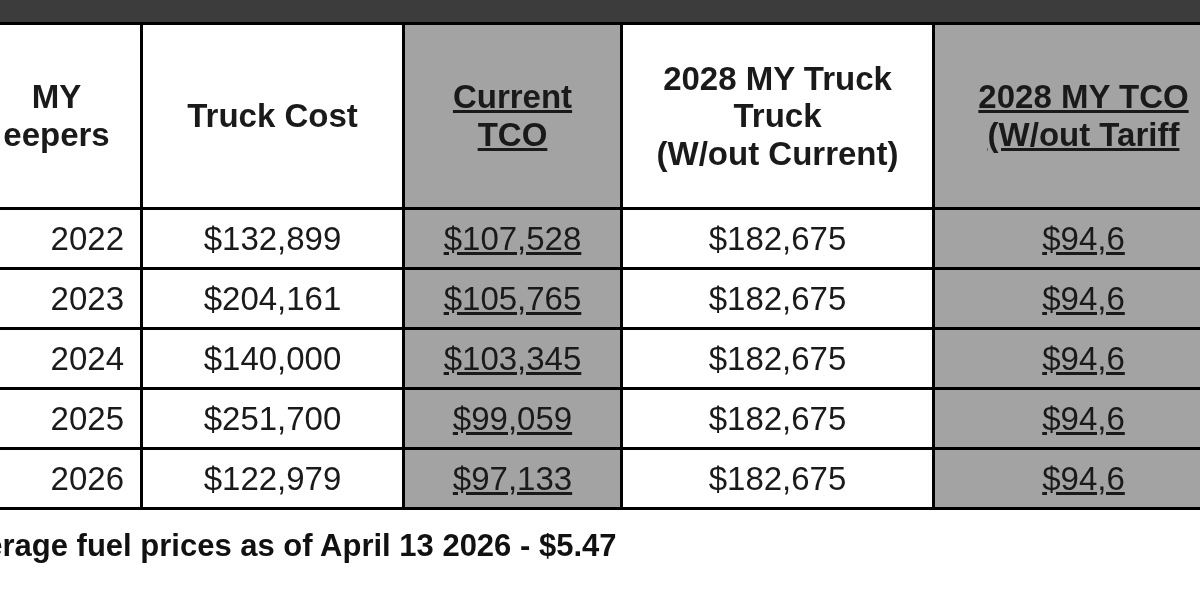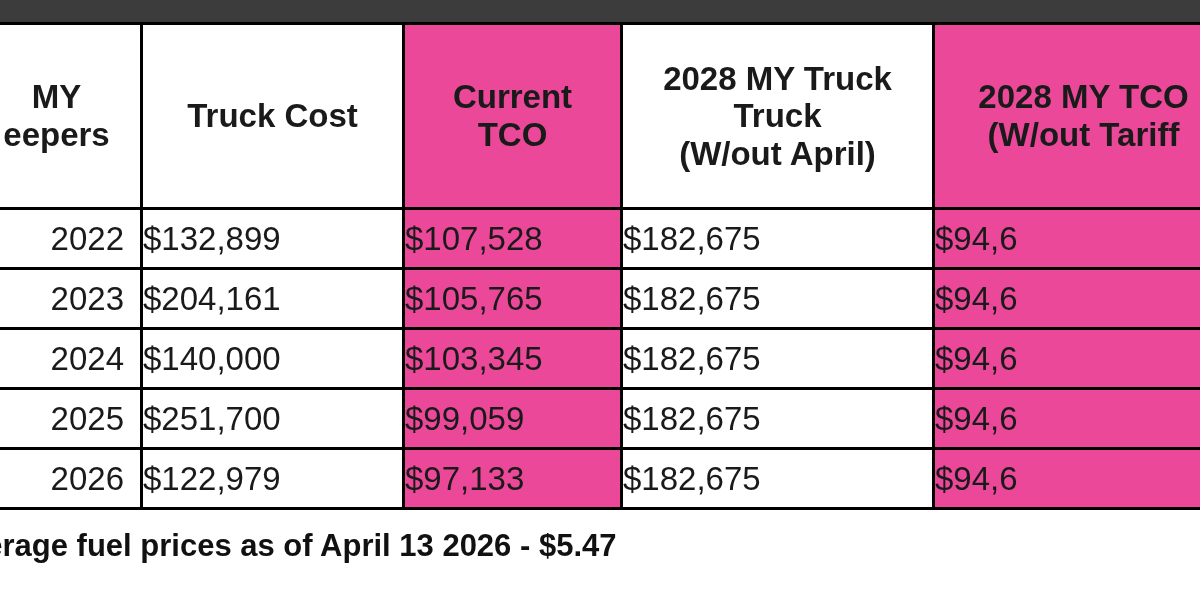--- a/index.html
+++ b/index.html
@@ -55,27 +55,28 @@
   thead th {
     height: 182px;
     font-weight: bold;
     font-size: 33px;
     line-height: 1.14;
     text-align: center;
     padding: 4px 10px;
     background: #ffffff;
   }
   thead th.yellow, tbody td.yellow {
-    background: #ec4899;
+    background: #a3a3a3;
+    text-decoration: underline;
   }
   tbody td {
     height: 57px;
     font-size: 33px;
     font-weight: normal;
-    text-align: left;
+    text-align: center;
     padding: 0 14px 2px 10px;
     background: #ffffff;
     white-space: nowrap;
   }
   tbody td.my-cell {
     text-align: right;
     padding-right: 16px;
   }
   .footnote {
     position: absolute;
@@ -114,21 +115,21 @@
           <th>
             <div>Truck Cost</div>
           </th>
           <th class="yellow">
             <div>Current</div>
             <div>TCO</div>
           </th>
           <th>
             <div>2028 MY  Truck</div>
             <div>Truck</div>
-            <div>(W/out April)</div>
+            <div>(W/out Current)</div>
           </th>
           <th class="yellow">
             <div>2028 MY TCO</div>
             <div>(W/out Tariff</div>
           </th>
         </tr>
       </thead>
       <tbody>
         <tr>
           <td class="my-cell">2022</td>

